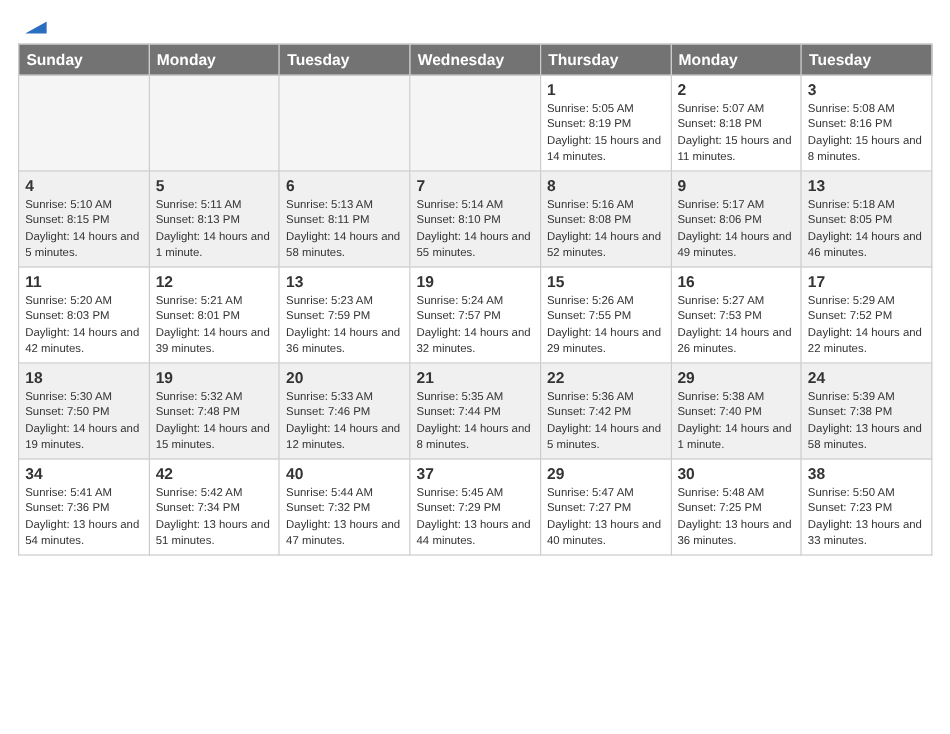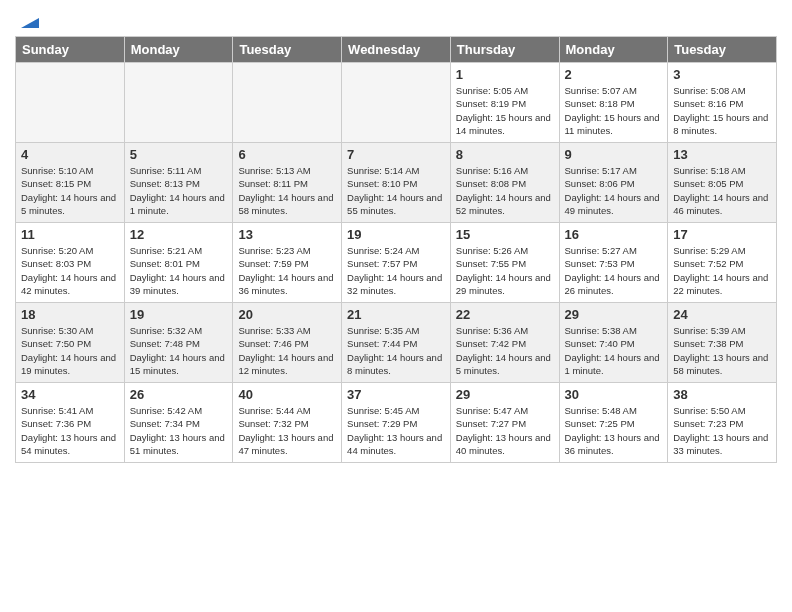--- a/index.html
+++ b/index.html
@@ -171,21 +171,21 @@
             <div class="day-num">24</div>
             <div class="day-info">Sunrise: 5:39 AM<br>Sunset: 7:38 PM<br>Daylight: 13 hours and 58 minutes.</div>
           </td>
         </tr>
         <tr>
           <td>
             <div class="day-num">34</div>
             <div class="day-info">Sunrise: 5:41 AM<br>Sunset: 7:36 PM<br>Daylight: 13 hours and 54 minutes.</div>
           </td>
           <td>
-            <div class="day-num">26</div>
+            <div class="day-num">42</div>
             <div class="day-info">Sunrise: 5:42 AM<br>Sunset: 7:34 PM<br>Daylight: 13 hours and 51 minutes.</div>
           </td>
           <td>
             <div class="day-num">40</div>
             <div class="day-info">Sunrise: 5:44 AM<br>Sunset: 7:32 PM<br>Daylight: 13 hours and 47 minutes.</div>
           </td>
           <td>
             <div class="day-num">37</div>
             <div class="day-info">Sunrise: 5:45 AM<br>Sunset: 7:29 PM<br>Daylight: 13 hours and 44 minutes.</div>
           </td>

